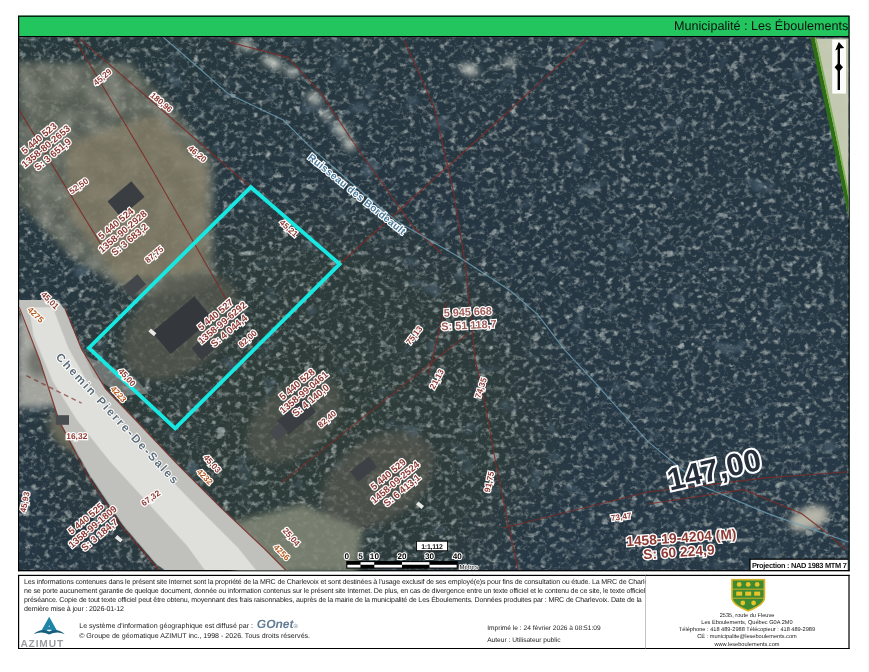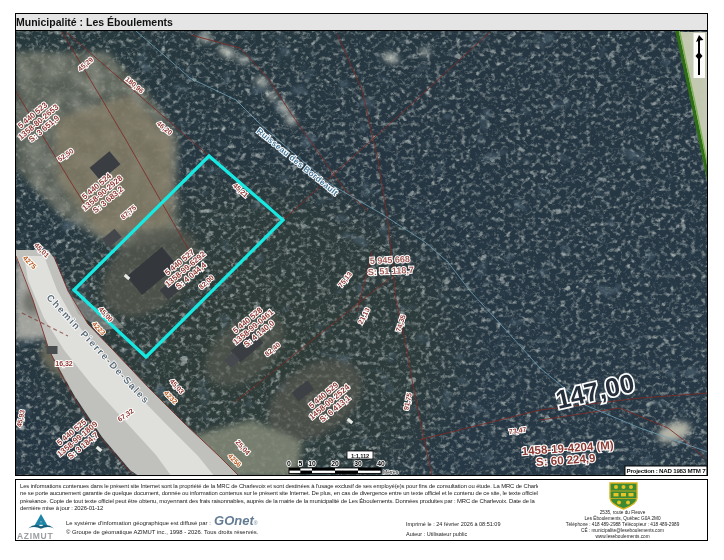--- a/index.html
+++ b/index.html
@@ -1,17 +1,17 @@
 <!DOCTYPE html>
 <html><head>
 <meta charset="utf-8">
 <style>
   html,body{margin:0;padding:0;background:#ffffff;}
   body{width:724px;height:560px;position:relative;font-family:"Liberation Sans",sans-serif;overflow:hidden;}
-  .hdr{position:absolute;left:15px;top:13px;width:691px;height:16px;background:#e5e5e5;border:1px solid #000;text-align:left;font-weight:bold;font-size:10.5px;line-height:17px;color:#111;}
+  .hdr{position:absolute;left:15px;top:13px;width:691px;height:16px;background:#22c55e;border:1px solid #000;text-align:right;font-weight:normal;font-size:10.5px;line-height:17px;color:#111;}
   .mapwrap{position:absolute;left:15px;top:31px;width:691px;height:444px;border:1px solid #000;border-top:none;background:#2a3a40;}
   .fbox1{position:absolute;left:15px;top:479px;width:522px;height:60px;border:1px solid #000;background:#fff;}
   .fbox2{position:absolute;left:538px;top:479px;width:169px;height:60px;border:1px solid #000;border-left:none;background:#fff;}
   .disc{position:absolute;left:4px;top:3px;font-size:5.9px;line-height:7.3px;color:#222;white-space:nowrap;letter-spacing:-0.12px;}
   .cred{position:absolute;left:50px;top:37px;font-size:5.9px;color:#222;}
   .imp{position:absolute;left:390px;top:39px;font-size:5.5px;color:#222;}
   .azt{position:absolute;left:1px;top:51px;font-size:8.5px;font-weight:bold;color:#9c9ea1;letter-spacing:0.7px;}
   .addr{position:absolute;left:0;top:30px;width:100%;text-align:center;font-size:4.7px;line-height:6.1px;color:#222;}
 </style>
 </head>
@@ -212,21 +212,21 @@
     <div>préséance. Copie de tout texte officiel peut être obtenu, moyennant des frais raisonnables, auprès de la mairie de la municipalité de Les Éboulements. Données produites par : MRC de Charlevoix. Date de la</div>
     <div>dernière mise à jour : 2026-01-12</div>
   </div>
   <svg style="position:absolute;left:12px;top:34px" width="26" height="16" viewBox="0 0 26 16">
     <path d="M13 0 L20 12.5 L15.6 12.5 L13 7 L10.4 12.5 L6 12.5 Z" fill="#1f85a8"></path>
     <rect x="10.8" y="8.2" width="4.4" height="2.6" fill="#1f85a8"></rect>
     <path d="M0 14.5 Q6.5 9 13 12.2 Q19.5 9 26 14.5 Q19.5 11.6 13 14.8 Q6.5 11.6 0 14.5 Z" fill="#16607e"></path>
   </svg>
   <div class="azt">AZIMUT</div>
   <div class="cred">
-    <div style="line-height:8.6px;">Le système d'information géographique est diffusé par :&nbsp;&nbsp;<span style="font-size:13px;font-weight:bold;font-style:italic;color:#647c94;">GOnet</span><span style="font-size:5px;color:#647c94;">®</span></div>
+    <div style="line-height:8.6px;">Le système d'information géographique est diffusé par :&nbsp;&nbsp;<span style="font-size:10px;font-weight:bold;font-style:italic;color:#647c94;">GOnet</span><span style="font-size:5px;color:#647c94;">®</span></div>
     <div style="line-height:8.6px;">© Groupe de géomatique AZIMUT inc., 1998 - 2026. Tous droits réservés.</div>
   </div>
   <div class="imp">
     <div style="line-height:10px;">Imprimé le :  24 février 2026 à 08:51:09</div>
     <div style="line-height:10px;">Auteur : Utilisateur public</div>
   </div>
 </div>
 <div class="fbox2">
   <svg style="position:absolute;left:70px;top:2px" width="31" height="28" viewBox="0 0 31 28">
     <path d="M2 1 H29 V16 Q29 22 15.5 27 Q2 22 2 16 Z" fill="#3d8a33" stroke="#d8b423" stroke-width="1.4"></path>

